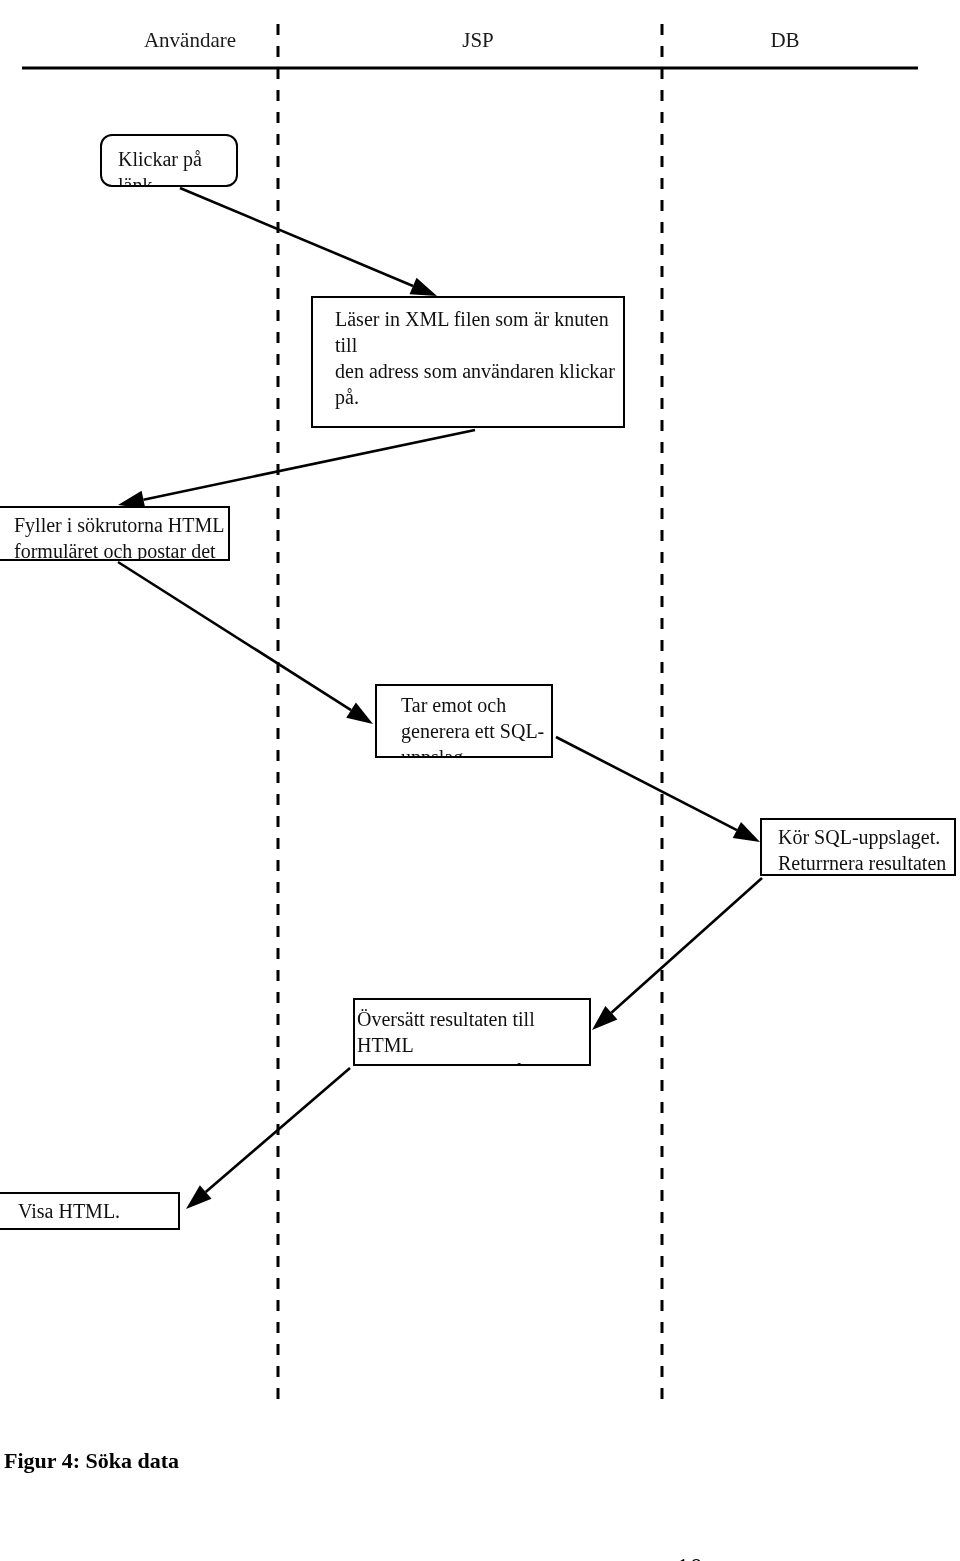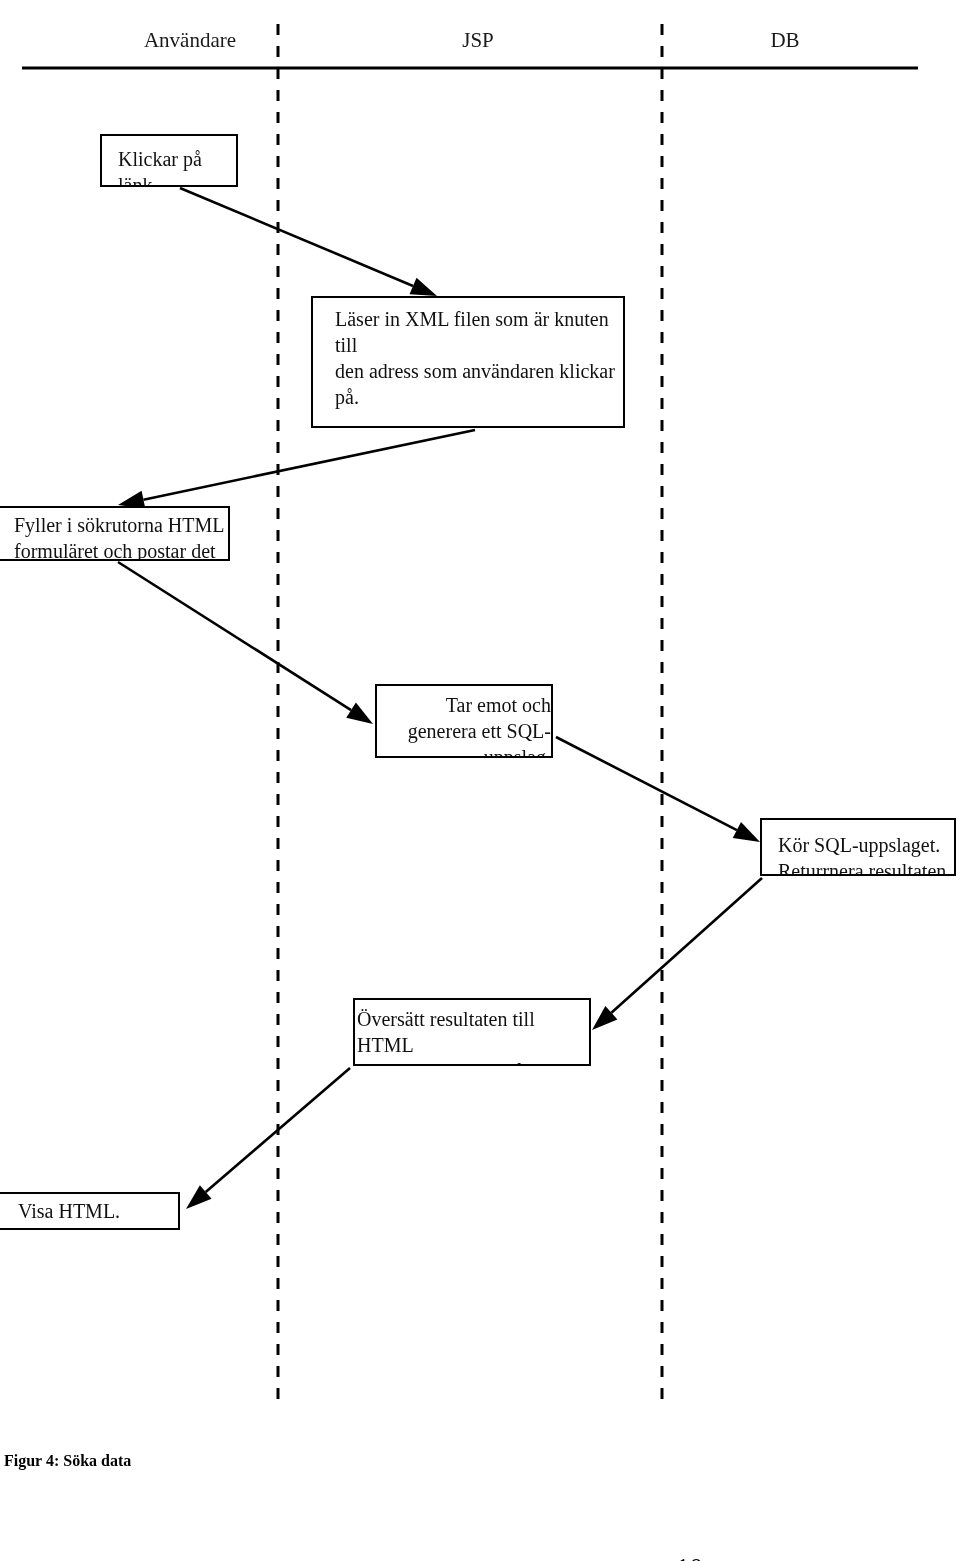--- a/index.html
+++ b/index.html
@@ -44,21 +44,21 @@
     color: #111111;
     overflow: hidden;
   }
   .node-box .box-text {
     display: block;
     white-space: pre-line;
   }
   .caption {
     position: absolute;
     font-weight: bold;
-    font-size: 16px;
+    font-size: 22px;
     line-height: 26px;
     white-space: nowrap;
     color: #000000;
   }
   .page-number {
     position: absolute;
     font-size: 27px;
     line-height: 28px;
     color: #000000;
   }
@@ -104,41 +104,41 @@
       </g>
   </svg>
 
   <div id="lane-headers">
       <div class="lane-label" style="left: 70px; top: 12px; width: 240px;">Användare</div>
       <div class="lane-label" style="left: 358px; top: 12px; width: 240px;">JSP</div>
       <div class="lane-label" style="left: 665px; top: 12px; width: 240px;">DB</div>
     </div>
 
   <div id="step-boxes">
-      <div class="node-box" style="left: 100px; top: 118px; width: 138px; height: 53px; padding-top: 10px; padding-left: 16px; text-align: left;">
+      <div class="node-box" style="left: 100px; top: 118px; width: 138px; height: 53px; padding-top: 10px; padding-left: 16px; text-align: left; border-radius: 12px;">
         <span class="box-text">Klickar på länk</span>
       </div>
       <div class="node-box" style="left: 311px; top: 280px; width: 314px; height: 132px; padding-top: 8px; padding-left: 22px; text-align: left;">
         <span class="box-text">Läser in XML filen som är knuten till
 den adress som användaren klickar på.
 
 Generera ett HTML-formulär med
 textrutor som kan användas till att
 specifiera värden man vill söka efter.</span>
       </div>
       <div class="node-box" style="left: -2px; top: 490px; width: 232px; height: 55px; padding-top: 4px; padding-left: 14px; text-align: left;">
         <span class="box-text">Fyller i sökrutorna HTML
 formuläret och postar det</span>
       </div>
-      <div class="node-box" style="left: 375px; top: 668px; width: 178px; height: 74px; padding-top: 6px; padding-left: 24px; text-align: right;">
+      <div class="node-box" style="left: 375px; top: 668px; width: 178px; height: 74px; padding-top: 6px; padding-left: 24px; text-align: left;">
         <span class="box-text">Tar emot och
 generera ett SQL-
 uppslag.</span>
       </div>
-      <div class="node-box" style="left: 760px; top: 802px; width: 196px; height: 58px; padding-top: 12px; padding-left: 16px; text-align: left;">
+      <div class="node-box" style="left: 760px; top: 802px; width: 196px; height: 58px; padding-top: 4px; padding-left: 16px; text-align: left;">
         <span class="box-text">Kör SQL-uppslaget.
 Returrnera resultaten</span>
       </div>
       <div class="node-box" style="left: 353px; top: 982px; width: 238px; height: 68px; padding-top: 6px; padding-left: 2px; text-align: left;">
         <span class="box-text">Översätt  resultaten till HTML
 med hjälp av XML filen.</span>
       </div>
       <div class="node-box" style="left: -2px; top: 1176px; width: 182px; height: 38px; padding-top: 4px; padding-left: 18px; text-align: left;">
         <span class="box-text">Visa HTML.</span>
       </div>

